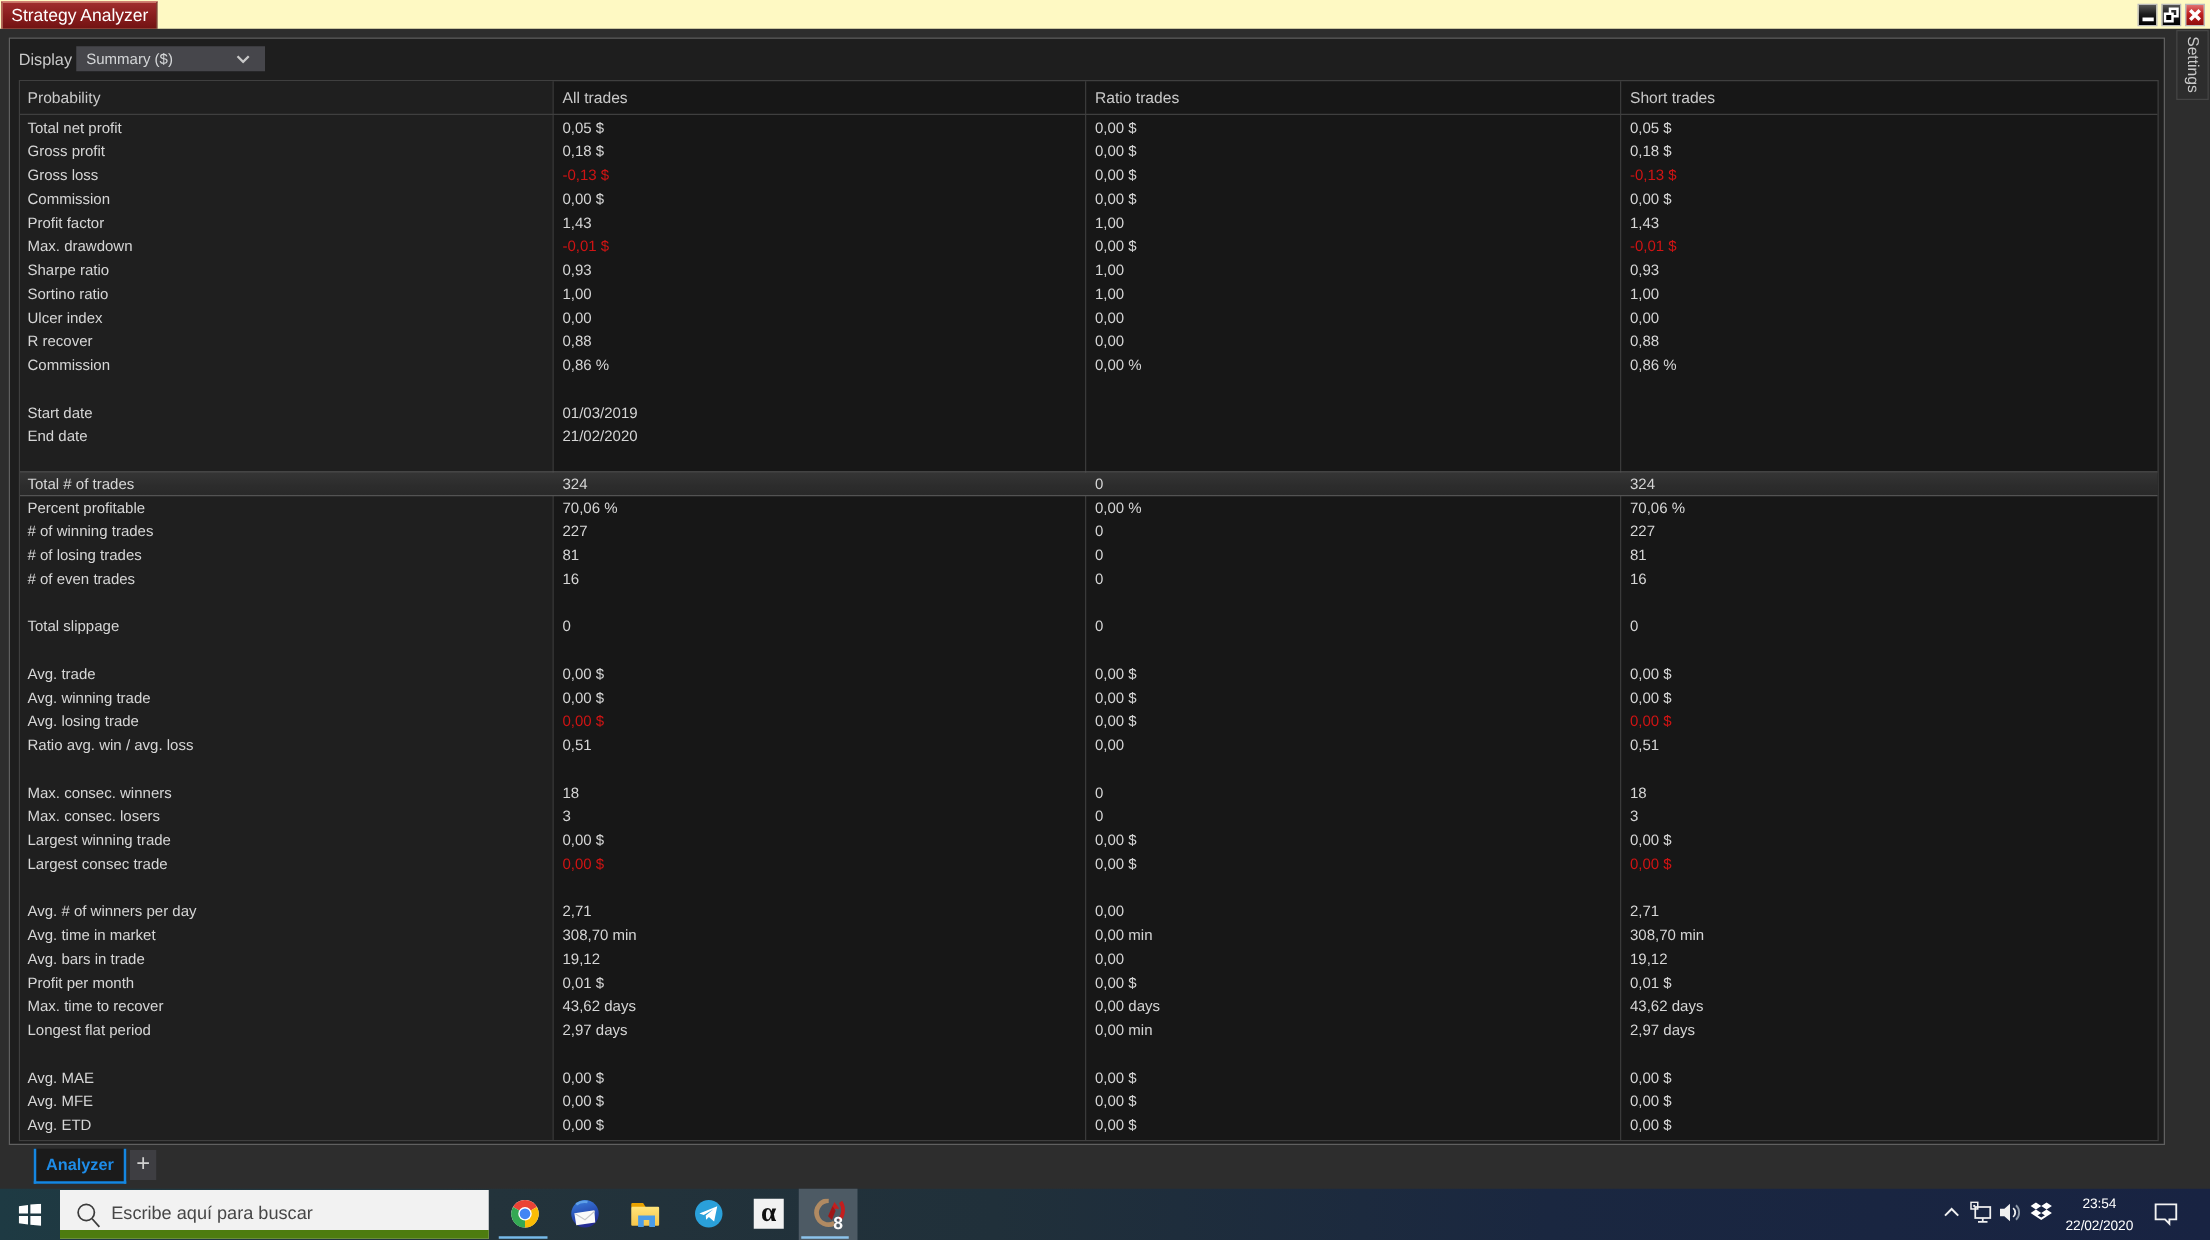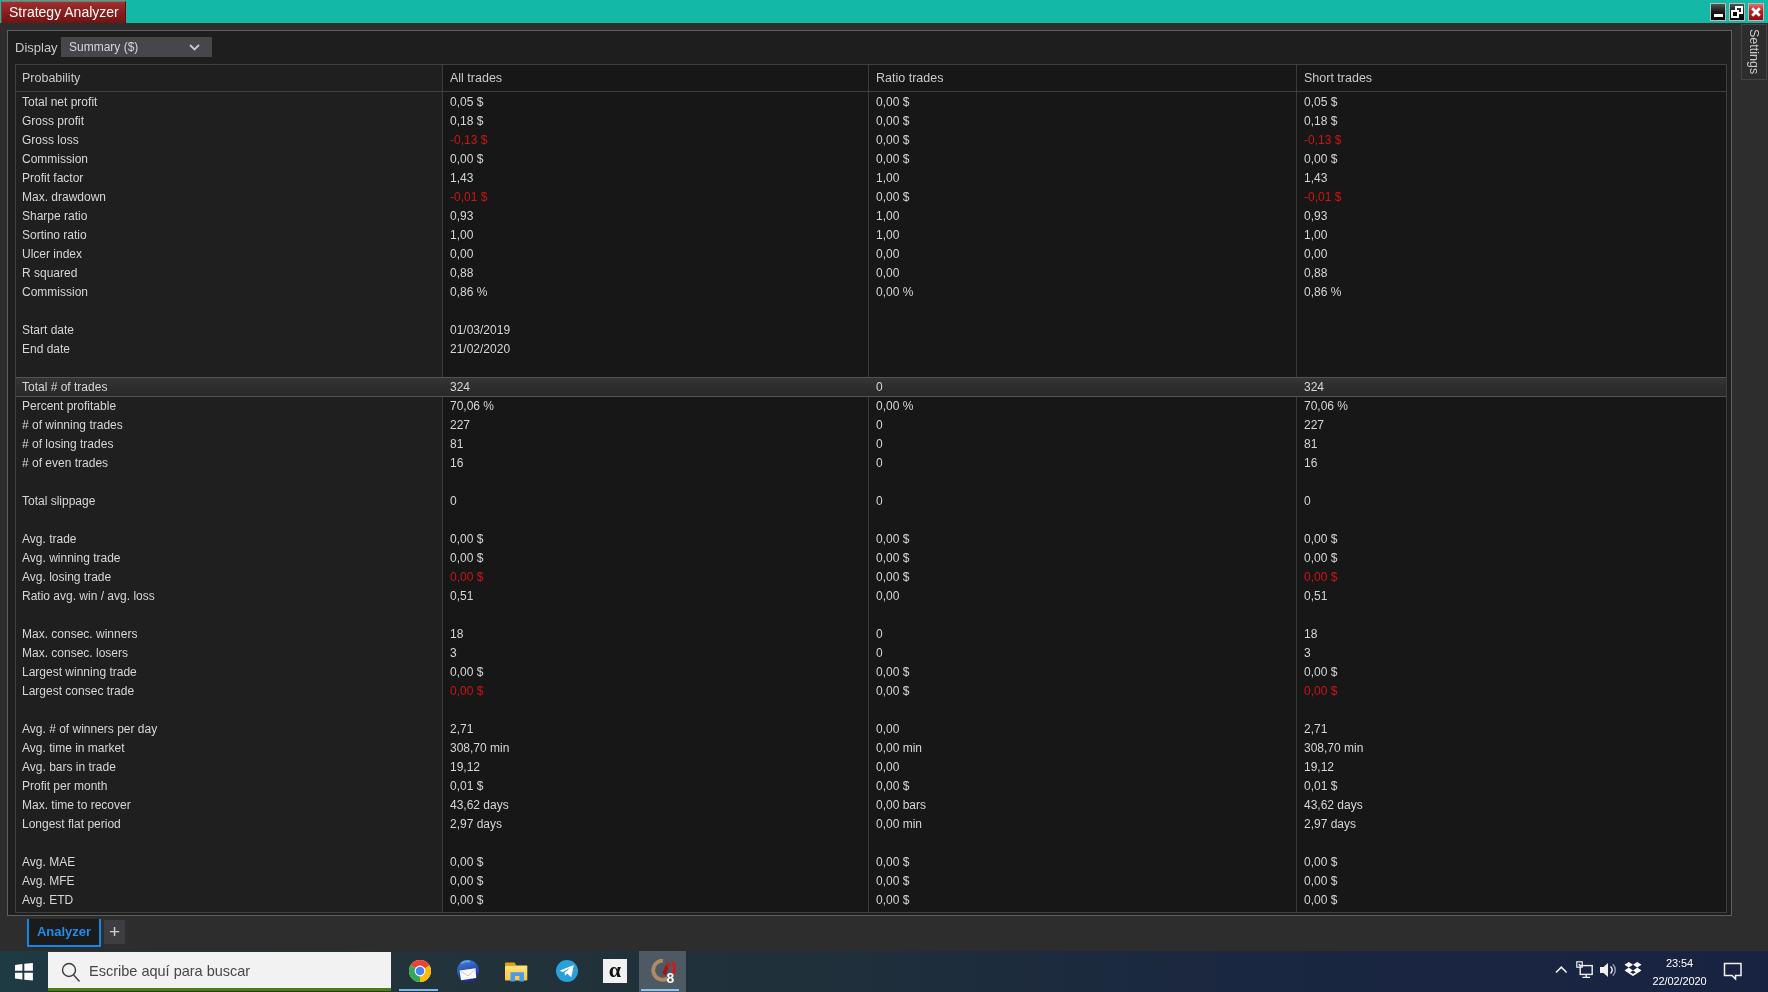--- a/index.html
+++ b/index.html
@@ -1,16 +1,16 @@
 <!DOCTYPE html>
 <html><head><meta charset="utf-8"><style>
 *{margin:0;padding:0;box-sizing:border-box}
 html,body{width:1768px;height:992px;overflow:hidden;background:#2d2d2d;
  font-family:"Liberation Sans",sans-serif;}
-#titlebar{position:absolute;left:0;top:0;width:1768px;height:23px;background:#14b8a6;text-decoration:underline;}
+#titlebar{position:absolute;left:0;top:0;width:1768px;height:23px;background:#fef9c3;text-decoration:underline;}
 #rtab{position:absolute;left:1px;top:1px;width:125px;height:22px;
  background:linear-gradient(180deg,#a02e2e 0%,#8a1e1e 48%,#721313 100%);
  border-top:1px solid #c25858;border-left:1px solid #933;border-right:1px solid #5e1010;
  color:#fff;font-size:14px;line-height:20px;padding-left:7px;}
 .wbtn{position:absolute;top:3px;width:16px;height:18px;border:1px solid #bbb;
  background:linear-gradient(180deg,#555 0%,#1c1c1c 45%,#000 100%);}
 #closeb{background:linear-gradient(180deg,#e07070 0%,#c02020 45%,#8e0e0e 100%);}
 #panel{position:absolute;left:7px;top:30px;width:1725px;height:886px;
  background:#1e1e1e;border:1px solid #606060;}
 #display-lbl{position:absolute;left:15px;top:40px;font-size:13px;color:#c9c9c9;}
@@ -32,21 +32,21 @@
  border:1px solid #454545;color:#c9c9c9;font-size:12.5px;writing-mode:vertical-rl;
  text-align:center;line-height:24px;}
 #antab{position:absolute;left:27px;top:919px;width:74px;height:28px;background:#1b1b1b;
  border-left:2px solid #1587e2;border-right:2px solid #1587e2;border-bottom:2px solid #1587e2;
  color:#1e8ce8;font-weight:bold;font-size:13px;line-height:25px;text-align:center;}
 #plusb{position:absolute;left:104px;top:920px;width:21px;height:24px;background:#3e3e42;
  color:#d0d0d0;font-size:19px;font-weight:400;line-height:23px;text-align:center;}
 #taskbar{position:absolute;left:0;top:951px;width:1768px;height:41px;
  background:linear-gradient(90deg,#1e3a43 0%,#23333b 22%,#20303a 45%,#1a2740 70%,#182342 100%);}
 #search{position:absolute;left:48px;top:952px;width:343px;height:39px;background:#f2f2f2;
- border-bottom:3px solid #4d7c0f;}
+ border-bottom:7px solid #4d7c0f;}
 #search span{position:absolute;left:41px;top:0;line-height:38px;font-size:14.5px;color:#474747;}
 .ticon{position:absolute;top:959px;}
 #ntcell{position:absolute;left:639px;top:951px;width:47px;height:41px;background:#4d5a64;}
 .uline{position:absolute;top:989px;height:2px;background:#76b9e8;}
 #clock{position:absolute;left:1622px;top:951px;width:115px;height:41px;color:#fff;
  font-size:11px;text-align:center;letter-spacing:-0.1px;}
 #clock div{line-height:1;}
 </style></head>
 <body>
 
@@ -136,21 +136,21 @@
       <i style="left:860px">1,00</i>
       <i style="left:1288px">1,00</i>
     </div>
 <div style="top:245px">
       <i style="left:6px">Ulcer index</i>
       <i style="left:434px">0,00</i>
       <i style="left:860px">0,00</i>
       <i style="left:1288px">0,00</i>
     </div>
 <div style="top:264px">
-      <i style="left:6px">R squared</i>
+      <i style="left:6px">R recover</i>
       <i style="left:434px">0,88</i>
       <i style="left:860px">0,00</i>
       <i style="left:1288px">0,88</i>
     </div>
 <div style="top:283px">
       <i style="left:6px">Commission</i>
       <i style="left:434px">0,86 %</i>
       <i style="left:860px">0,00 %</i>
       <i style="left:1288px">0,86 %</i>
     </div>
@@ -266,21 +266,21 @@
     </div>
 <div style="top:777px">
       <i style="left:6px">Profit per month</i>
       <i style="left:434px">0,01 $</i>
       <i style="left:860px">0,00 $</i>
       <i style="left:1288px">0,01 $</i>
     </div>
 <div style="top:796px">
       <i style="left:6px">Max. time to recover</i>
       <i style="left:434px">43,62 days</i>
-      <i style="left:860px">0,00 bars</i>
+      <i style="left:860px">0,00 days</i>
       <i style="left:1288px">43,62 days</i>
     </div>
 <div style="top:815px">
       <i style="left:6px">Longest flat period</i>
       <i style="left:434px">2,97 days</i>
       <i style="left:860px">0,00 min</i>
       <i style="left:1288px">2,97 days</i>
     </div>
 <div style="top:853px">
       <i style="left:6px">Avg. MAE</i>

